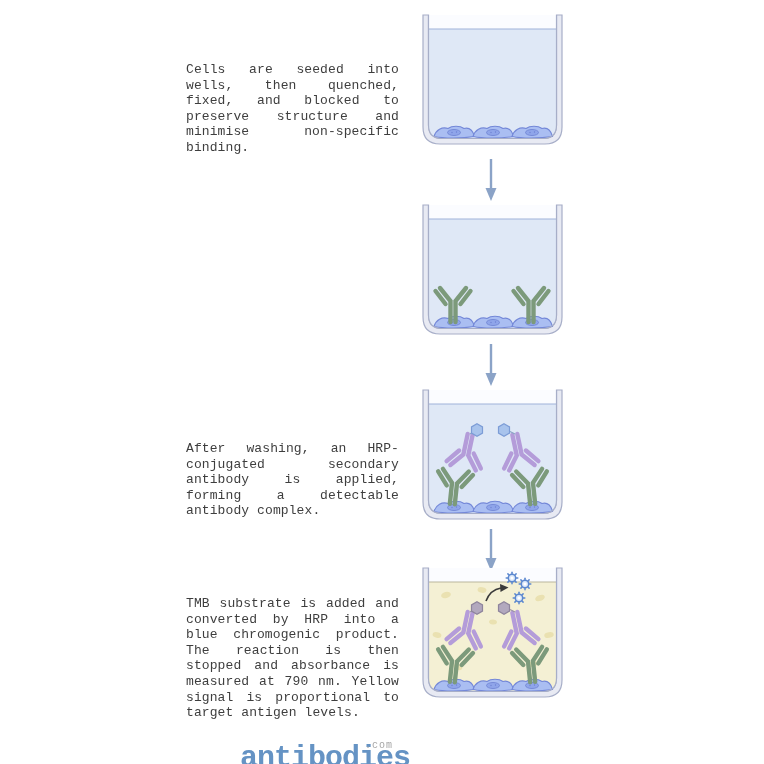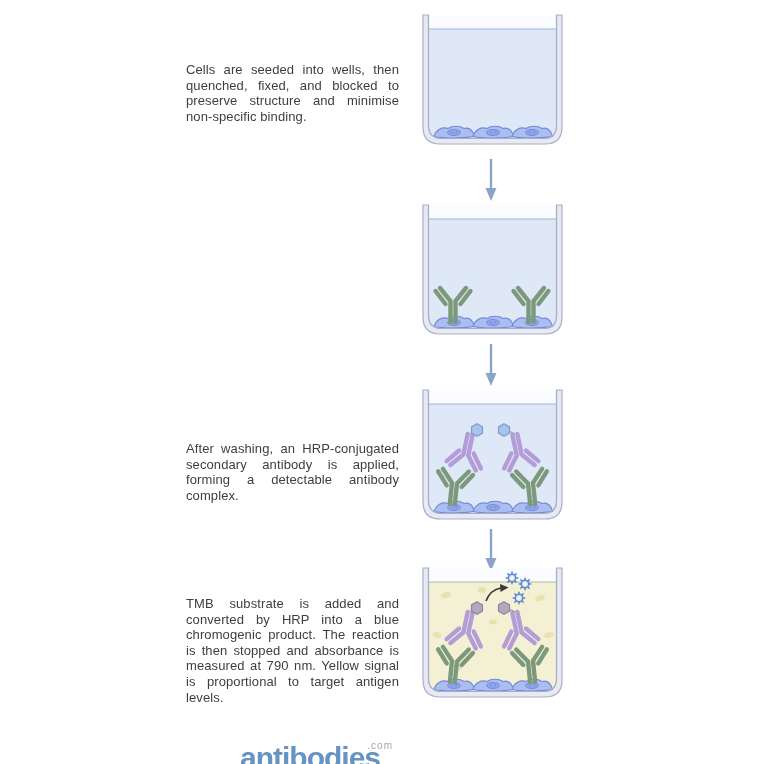--- a/index.html
+++ b/index.html
@@ -1,18 +1,18 @@
 <!DOCTYPE html>
 <html><head>
 <meta charset="utf-8">
 <style>
   html,body{margin:0;padding:0;background:#ffffff;}
   .canvas{
     position:relative;width:764px;height:764px;background:#ffffff;
-    font-family:Liberation Sans, sans-serif;overflow:hidden;
+    font-family:Liberation Mono, monospace;overflow:hidden;
   }
   .step-text{
     position:absolute;left:186px;width:213px;
     font-size:13px;line-height:15.6px;color:#3e3e3e;
     text-align:justify;letter-spacing:0.1px;
   }
   .well{position:absolute;left:420px;width:145px;height:136px;}
   .flow-arrow{position:absolute;left:483px;width:16px;height:46px;}
   .brand{
     position:absolute;left:240px;top:709px;

